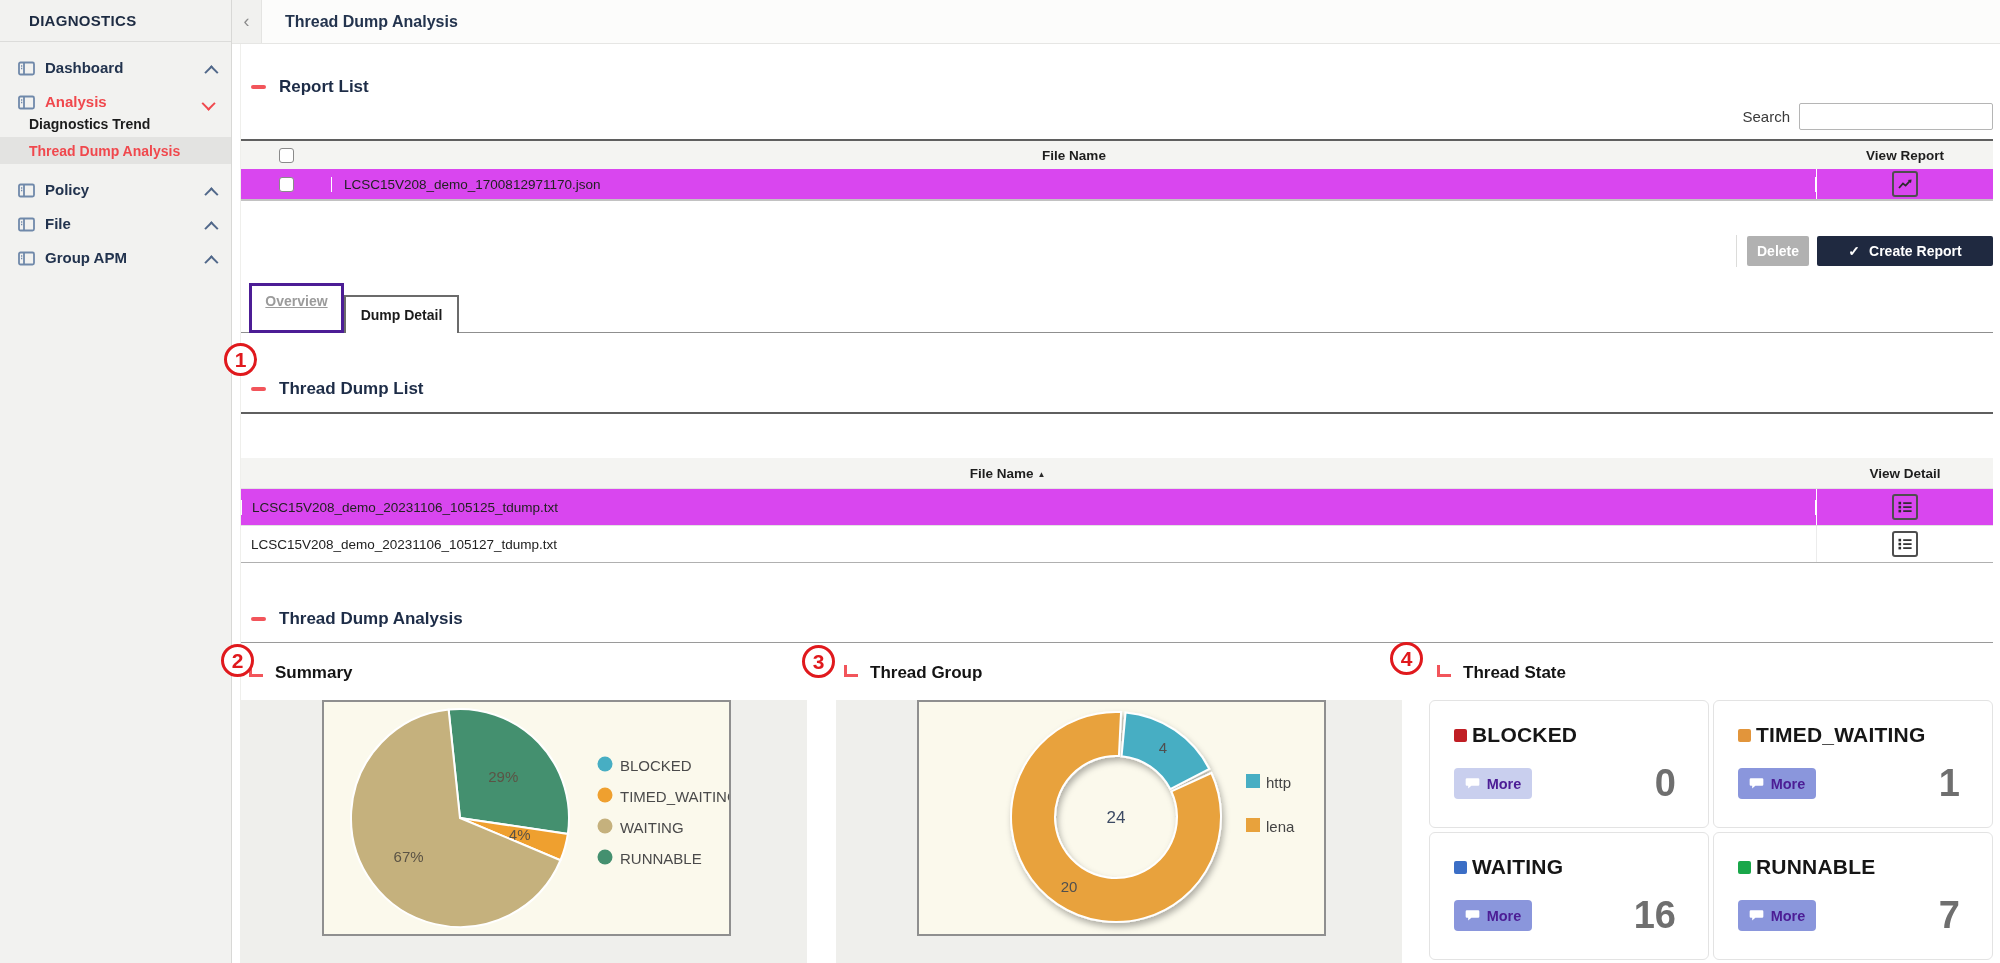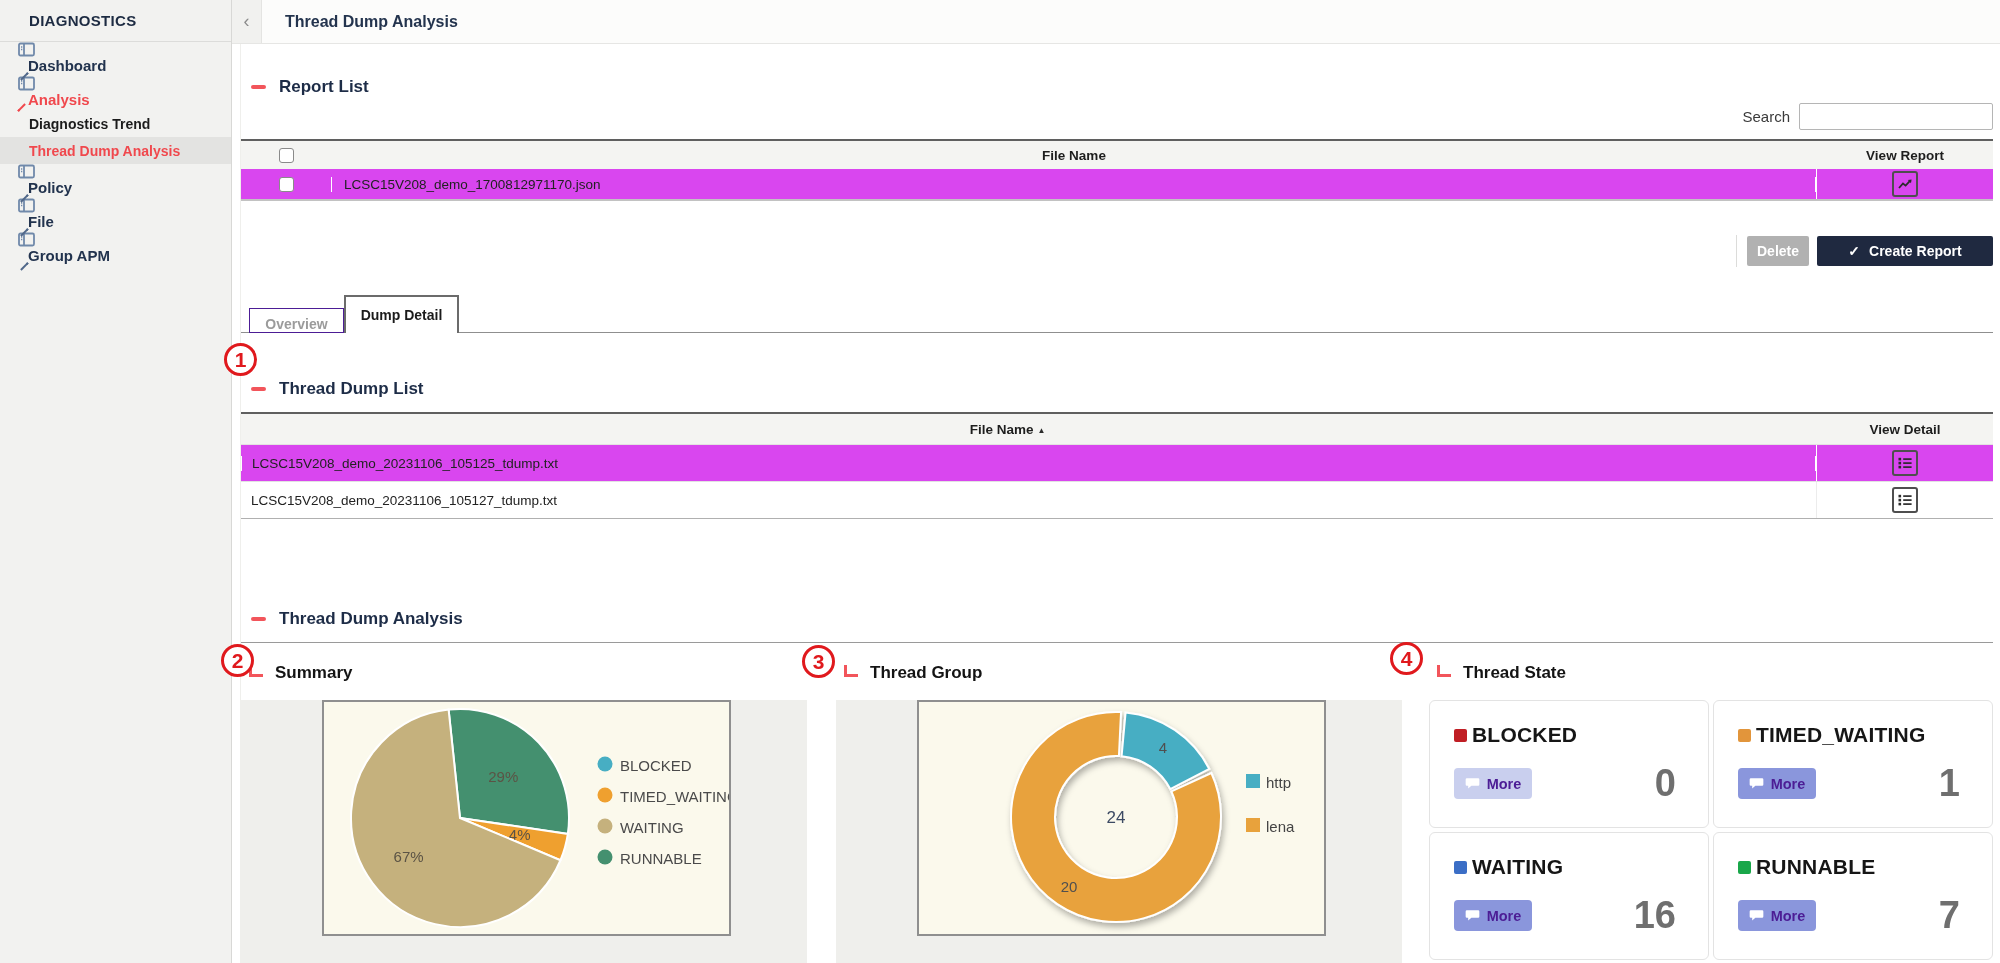--- a/index.html
+++ b/index.html
@@ -2,21 +2,21 @@
 <html><head>
 <meta charset="utf-8">
 <style>
   html,body{margin:0;padding:0;background:#fff;}
   body{font-family:"Liberation Sans",sans-serif;color:#222;}
   .page{position:relative;width:2000px;height:963px;overflow:hidden;background:#fff;}
 
   
   .sidebar{position:absolute;left:0;top:0;width:232px;height:963px;background:#f2f2f0;border-right:1px solid #d8d8d6;box-sizing:border-box;}
   .sb-title{height:41px;line-height:41px;padding-left:29px;font-size:15px;font-weight:bold;color:#1d2b42;border-bottom:1px solid #dcdcda;letter-spacing:.3px;}
-  .sb-item{display:flex;align-items:flex-start;height:34px;padding:0 16px 0 18px;cursor:pointer;flex-direction:column;}
+  .sb-item{display:flex;align-items:flex-end;height:34px;padding:0 16px 0 18px;cursor:pointer;}
   .sb-item:first-of-type{margin-top:9px;}
   .sb-item .label{font-size:15px;font-weight:bold;color:#22334e;margin-left:10px;flex:1;}
   .sb-item.active .label{color:#f0484d;}
   .sb-ico{display:inline-flex;width:17px;height:15px;}
   .caret{width:8px;height:8px;border-left:2px solid #51688a;border-bottom:2px solid #51688a;display:inline-block;}
   .caret.up{transform:rotate(135deg) translateY(-2px);}
   .caret.down{transform:rotate(-45deg) translateY(-2px);}
   .caret.red{border-color:#f0484d;}
   .sb-sub{display:flex;align-items:center;height:27px;padding-left:29px;font-size:14px;font-weight:bold;color:#1c1c1c;cursor:pointer;}
   .sb-sub.active{color:#f0484d;background:#e3e3e1;}
@@ -34,21 +34,21 @@
 
   .search-row{position:absolute;top:58px;right:0;display:flex;align-items:center;gap:9px;height:29px;}
   .search-row label{font-size:15px;color:#3a3a3a;}
   .search-row input{width:194px;height:27px;border:1px solid #b5b5b5;border-radius:2px;box-sizing:border-box;font-size:13px;padding:0 6px;}
 
   .tbl{position:absolute;left:0;right:0;border-top:2px solid #5f5f5f;}
   .tbl1{top:95px;border-bottom:2px solid #c2c2c2;}
   .tbl2{top:368px;border-bottom:1px solid #b0b0b0;}
   .thead{display:flex;align-items:center;background:#f4f4f2;font-weight:bold;font-size:13.5px;color:#1e1e1e;gap:43px;}
   .tbl1 .thead{height:28px;}
-  .tbl2 .thead{height:30px;border-bottom:1px solid #e3e3e1;}
+  .tbl2 .thead{height:30px;border-bottom:1px solid #e3e3e1;margin-top:44px;}
   .trow{display:flex;align-items:center;font-size:13.5px;color:#222;background:#fff;}
   .tbl1 .trow{height:30px;}
   .tbl2 .trow{height:36px;border-bottom:1px solid #e2e2e2;}
   .tbl2 .trow:last-child{border-bottom:none;}
   .trow.selected{background:#d946ef;}
   .c-check{width:90px;display:flex;justify-content:center;}
   .c-file{flex:1;text-align:center;}
   .c-view{width:176px;display:flex;justify-content:center;}
   .trow .c-file{text-align:left;padding-left:12px;box-sizing:border-box;}
   .tbl2 .c-file{padding-left:0;}
@@ -62,21 +62,21 @@
 
   .actions{position:absolute;top:192px;right:0;height:30px;display:flex;align-items:center;}
   .vsep{width:1px;height:32px;background:#dcdcda;margin-right:10px;}
   .btn{height:30px;border:none;border-radius:2px;font-weight:bold;font-size:14px;color:#fff;cursor:pointer;font-family:"Liberation Sans",sans-serif;}
   .btn-delete{width:62px;background:#b1b1b1;margin-right:8px;}
   .btn-create{width:176px;background:#1f2940;display:inline-flex;align-items:center;justify-content:center;gap:9px;}
 
   .tabs{position:absolute;top:251px;left:0;right:0;height:38px;}
   .tabs::after{content:'';position:absolute;left:0;right:0;bottom:0;height:1px;background:#8f8f8f;z-index:1;}
   .tab{position:absolute;bottom:0;box-sizing:border-box;text-align:center;font-weight:bold;font-size:14px;background:#fff;z-index:2;cursor:pointer;}
-  .tab.inactive{left:8px;width:95px;height:25px;line-height:31px;border:1px solid #4c1d95;color:#9b9b9b;}
+  .tab.inactive{left:8px;width:95px;height:50px;line-height:31px;border:3px solid #4c1d95;color:#9b9b9b;text-decoration:underline;}
   .tab.active{left:103px;width:115px;height:38px;line-height:36px;border:2px solid #6b6b6b;border-bottom:none;color:#1b1b1b;}
 
   .rule{position:absolute;top:598px;left:0;right:0;height:1px;background:#9a9a9a;}
 
   .col{position:absolute;top:614px;}
   .col1{left:0;width:566px;}
   .col2{left:595px;width:566px;}
   .col3{left:1188px;width:564px;}
   .col-head{display:flex;align-items:center;gap:12px;height:30px;margin-left:8px;}
   .corner{width:11px;height:9px;border-left:3px solid #f2555b;border-bottom:3px solid #f2555b;margin-top:-5px;}

